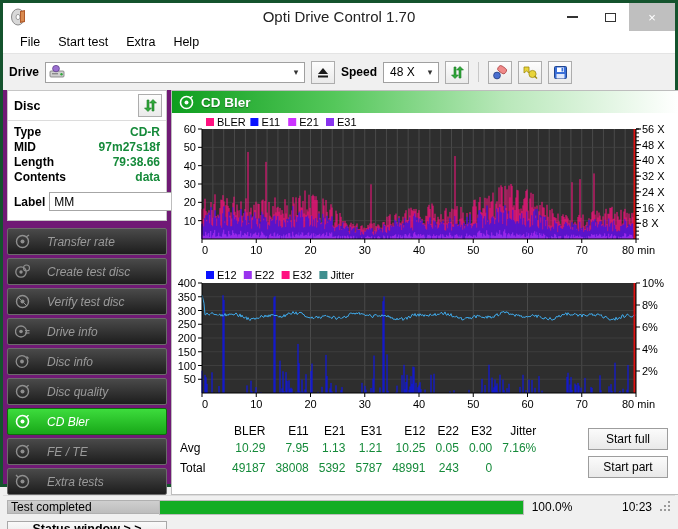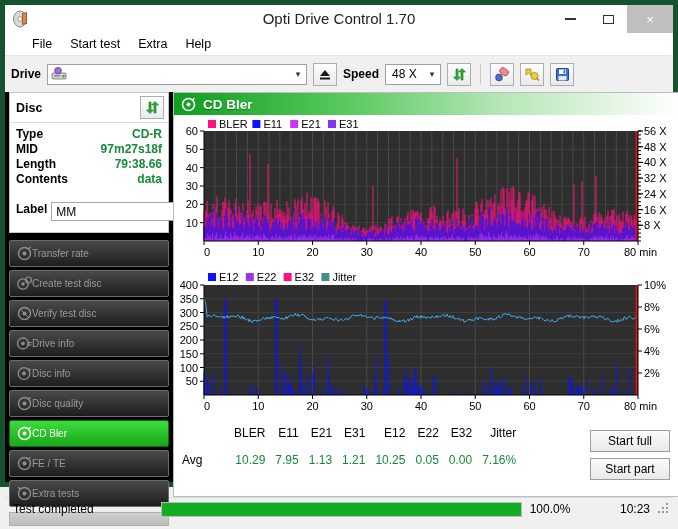--- a/index.html
+++ b/index.html
@@ -5,23 +5,23 @@
   html,body{margin:0;padding:0;}
   body{
     width:678px;height:529px;overflow:hidden;
     font-family:"Liberation Sans",sans-serif;
     font-size:12px;
     background:#f0f0f0;
     -webkit-font-smoothing:antialiased;
   }
   .app{
     position:relative;width:678px;height:487px;
-    background:#000000;
+    background:#701a75;
     box-sizing:border-box;
-    border:5px solid #14532d;
+    border:3px solid #14532d;
   }
   
   .titlebar{
     position:relative;height:28px;background:#ffffff;
     display:flex;align-items:center;
   }
   .title-icon{
     width:20px;height:20px;margin-left:6px;position:relative;flex:0 0 auto;
   }
   .title-text{
@@ -31,21 +31,21 @@
   }
   .win-btns{position:absolute;right:0;top:0;height:28px;display:flex;}
   .win-btn{width:38px;height:28px;display:flex;align-items:center;justify-content:center;}
   .win-btn.close{background:#bfbfbf;width:46px;}
   .win-btn.close span{color:#fff;font-size:13px;}
   .min-glyph{display:block;width:11px;height:2px;background:#333;}
   .max-glyph{display:block;width:11px;height:9px;border:1.5px solid #333;box-sizing:border-box;}
   
   .menubar{
     height:22px;display:flex;align-items:center;background:#ffffff;
-    padding-left:19px;gap:2px;
+    padding-left:9px;gap:2px;
   }
   .menu-item{
     font-size:12.5px;color:#000;padding:2px 8px;cursor:default;
   }
   
   .drivebar{
     height:36px;background:#f0f0f0;display:flex;align-items:center;
     padding:0 6px;gap:6px;border-top:1px solid #e4e4e4;
   }
   .lbl-bold{font-weight:bold;font-size:12px;color:#000;}
@@ -73,32 +73,32 @@
   }
   .disc-head{
     display:flex;align-items:center;justify-content:space-between;
     padding:3px 4px 3px 6px;border-bottom:1px solid #dcdcdc;
   }
   .disc-head .t{font-weight:bold;font-size:12.5px;}
   .disc-rows{padding:4px 6px 7px 6px;}
   .drow{display:flex;justify-content:space-between;align-items:center;line-height:15px;font-size:12px;}
   .drow .k{font-weight:bold;color:#000;}
   .drow .v{color:#158a3a;font-weight:bold;}
-  .label-row{display:flex;align-items:flex-start;gap:4px;margin-top:15px;}
+  .label-row{display:flex;align-items:center;gap:4px;margin-top:5px;}
   .label-row .k{font-weight:bold;width:42px;}
   .label-input{
     flex:1;height:19px;border:1px solid #a6a6a6;background:#fff;
     font-size:12px;padding:0 4px;box-sizing:border-box;line-height:17px;color:#000;
   }
   .navlist{display:flex;flex-direction:column;gap:3px;margin-top:4px;}
   .navbtn{
-    height:27px;display:flex;align-items:center;gap:0;padding-left:7px;
+    height:27px;display:flex;align-items:center;gap:17px;padding-left:7px;
     background:linear-gradient(#4a4a4a,#1d1d1d);
     border:1px solid #6b6b6b;border-radius:2px;box-sizing:border-box;
-    color:#9a9a9a;font-size:10px;
+    color:#9a9a9a;font-size:12px;font-style:italic;
   }
   .navbtn.active{
     background:linear-gradient(#3ddc3d,#18a818);
     border:1px solid #0c6d0c;color:#ffffff;
   }
   .nav-spacer{height:14px;background:linear-gradient(#cfcfcf,#bdbdbd);border:1px solid #b0b0b0;box-sizing:border-box;margin-top:2px;}
   .statusbtn{
     margin-top:4px;height:22px;border:1px solid #a8a8a8;background:linear-gradient(#fafafa,#e8e8e8);
     display:flex;align-items:center;justify-content:center;font-weight:bold;font-size:12.5px;color:#000;
     box-sizing:border-box;
@@ -2260,20 +2260,31 @@
               <td class="rowhead">Avg</td>
               <td class="val">10.29</td>
               <td class="val">7.95</td>
               <td class="val">1.13</td>
               <td class="val">1.21</td>
               <td class="val">10.25</td>
               <td class="val">0.05</td>
               <td class="val">0.00</td>
               <td class="val">7.16%</td>
             </tr>
+            <tr>
+              <td class="rowhead">Total</td>
+              <td class="val">49187</td>
+              <td class="val">38008</td>
+              <td class="val">5392</td>
+              <td class="val">5787</td>
+              <td class="val">48991</td>
+              <td class="val">243</td>
+              <td class="val">0</td>
+              <td class="val"></td>
+            </tr>
           </tbody>
         </table>
         <div class="startbtns">
           <div class="startbtn">Start full</div>
           <div class="startbtn">Start part</div>
         </div>
       </div>
     </div>
   </div>
 

